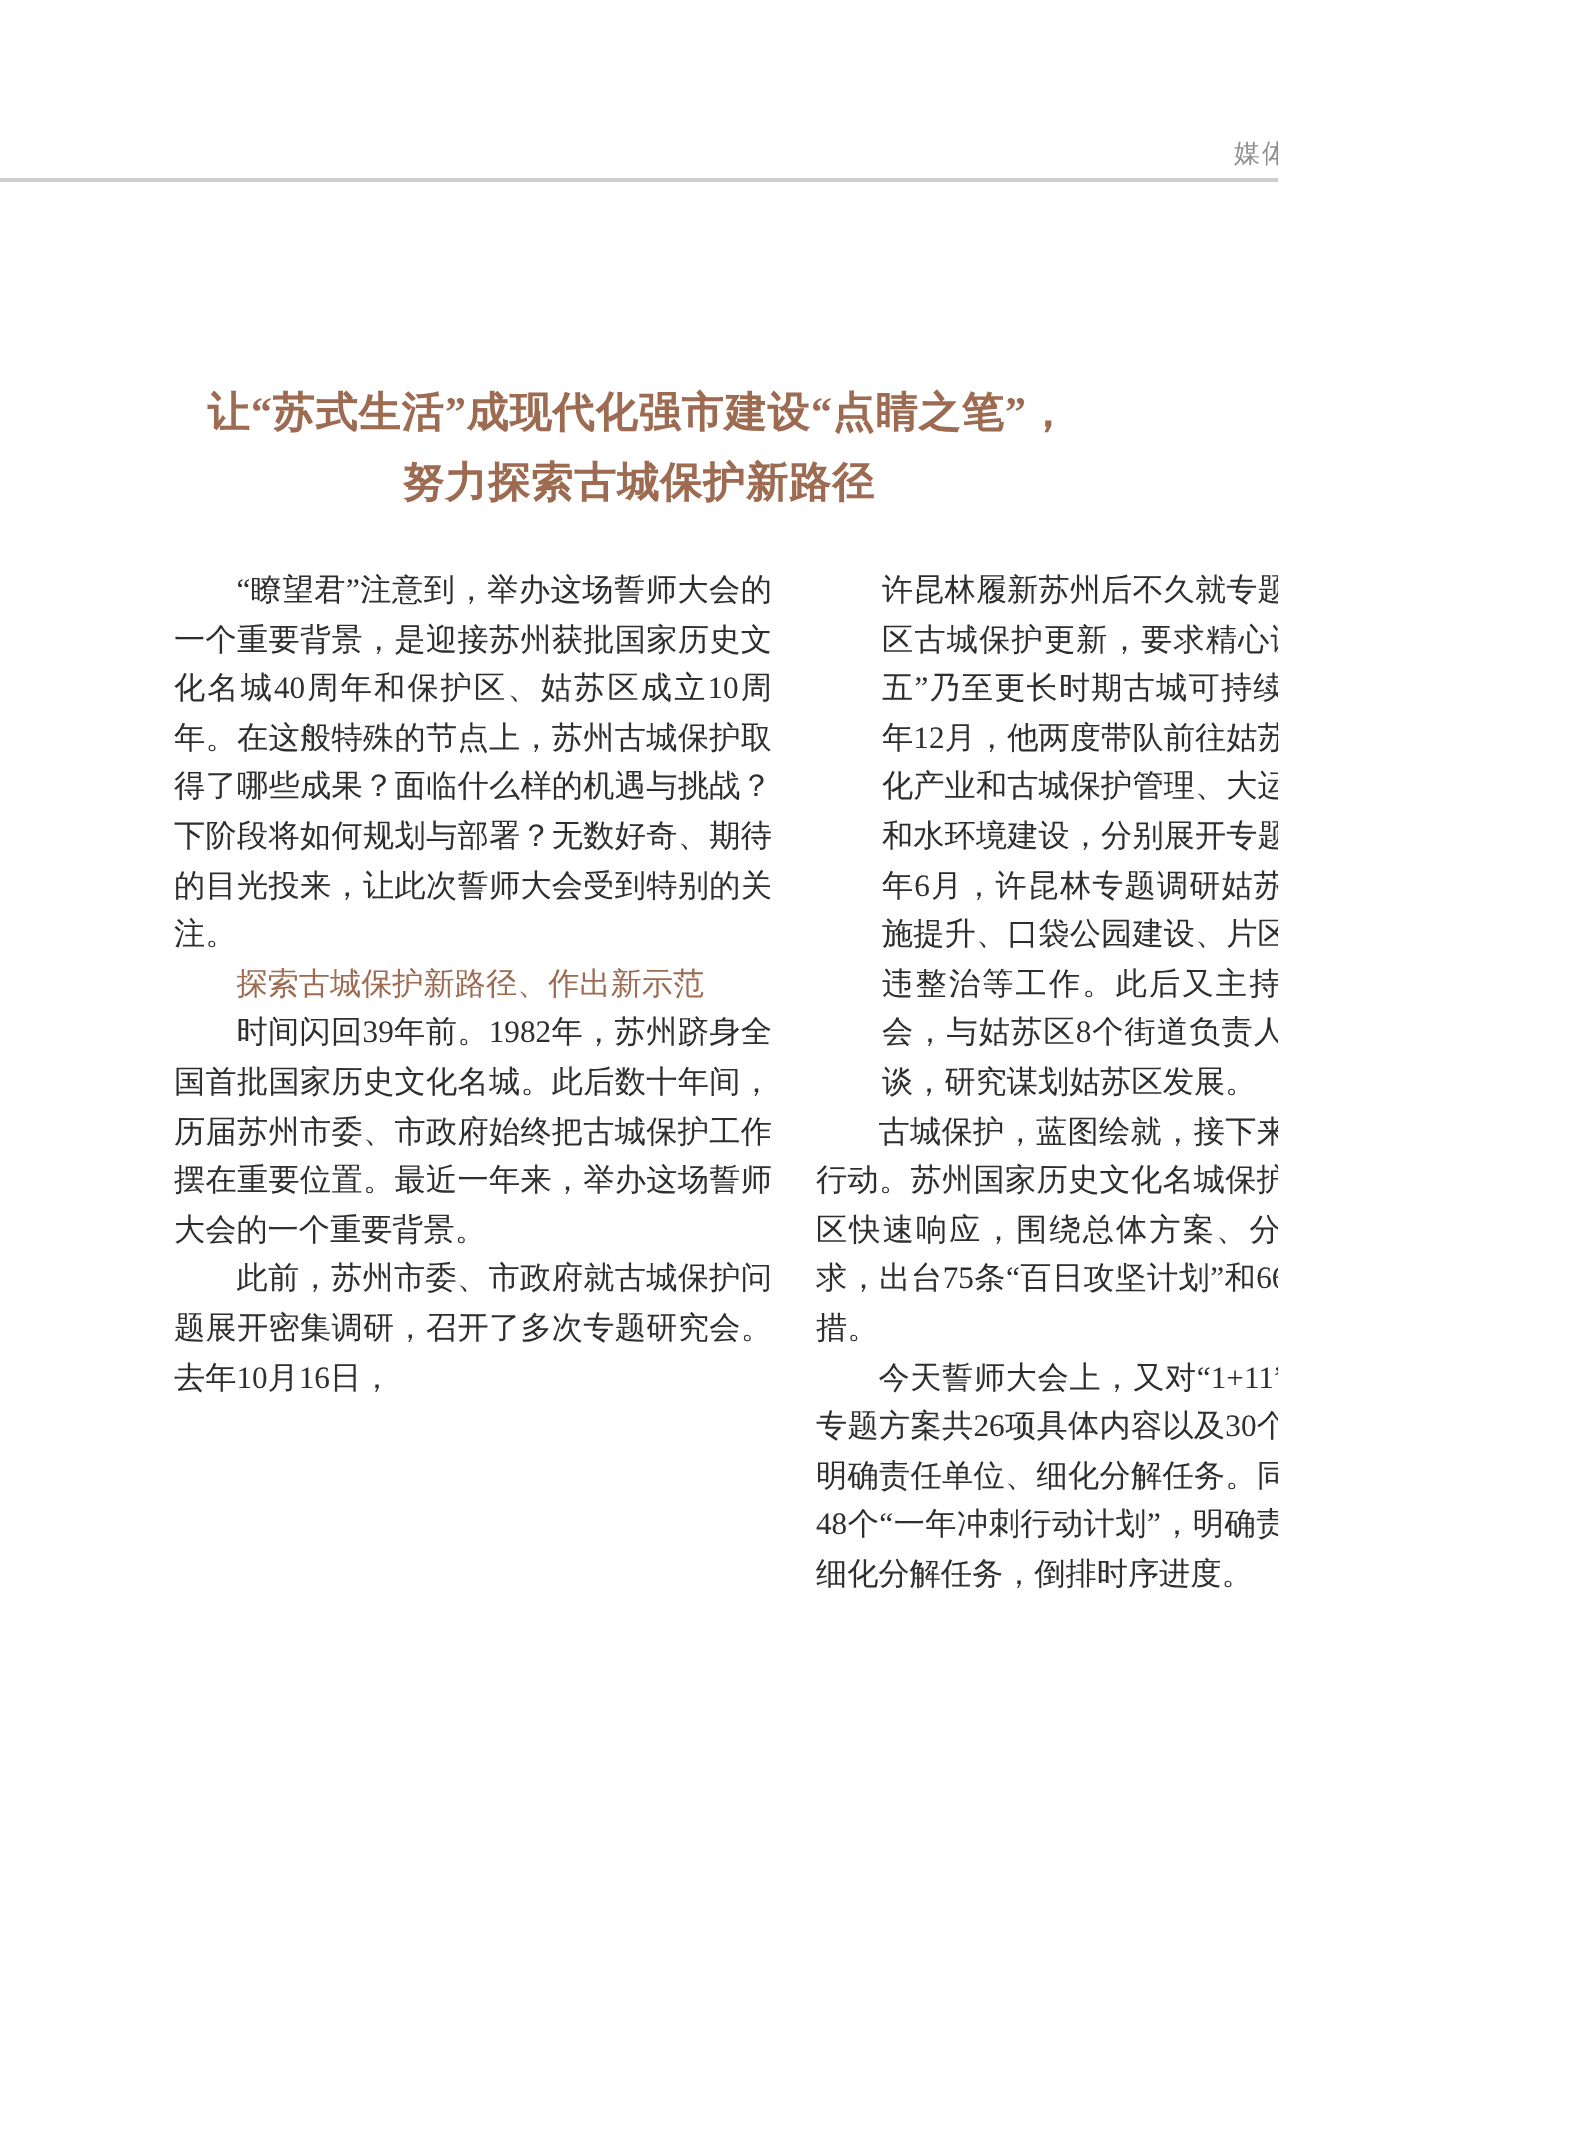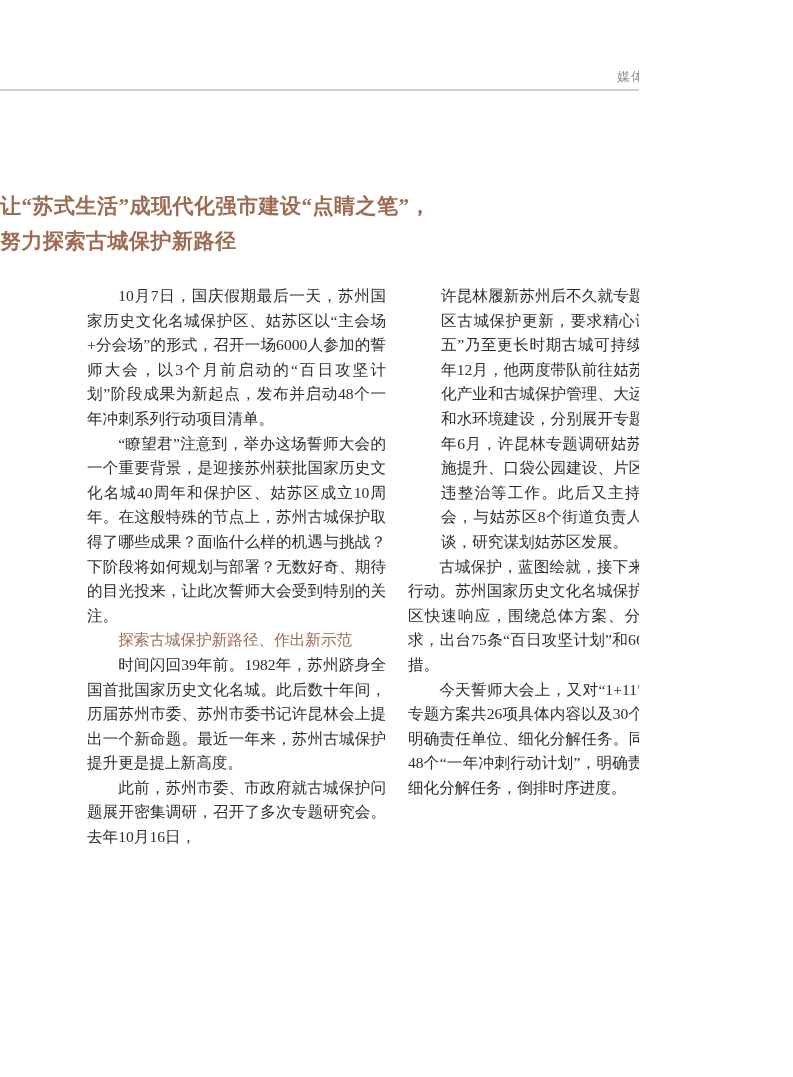--- a/index.html
+++ b/index.html
@@ -20,20 +20,21 @@
     font-size:13px; letter-spacing:1px;
     color:var(--muted-color,#8f8f8f);
     white-space:nowrap;
   }
   .seal {
     position:absolute; top:61px; left:677px;
     width:56px; height:56px;
   }
   .article-title {
     position:absolute; top:189px; left:0; right:0;
+    text-align:center;
     color:var(--accent-color,#9c6b51);
     font-size:21px; font-weight:bold;
     line-height:35px;
     letter-spacing:0.5px;
   }
   .article-body {
     position:absolute; top:284px; left:87px;
     width:620px;
     display:flex; gap:22px;
   }
@@ -88,24 +89,23 @@
     </g>
   </svg>
 
   <div class="article-title">
     <div>让“苏式生活”成现代化强市建设“点睛之笔”，</div>
     <div>努力探索古城保护新路径</div>
   </div>
 
   <div class="article-body">
     <div class="col">
-        <p class="para">10月7日，国庆假期最后一天，苏州国家历史文化名城保护区、姑苏区以“主会场+分会场”的形式，召开一场6000人参加的誓师大会，以3个月前启动的“百日攻坚计划”阶段成果为新起点，发布并启动48个一年冲刺系列行动项目清单。</p>
         <p class="para">“瞭望君”注意到，举办这场誓师大会的一个重要背景，是迎接苏州获批国家历史文化名城40周年和保护区、姑苏区成立10周年。在这般特殊的节点上，苏州古城保护取得了哪些成果？面临什么样的机遇与挑战？下阶段将如何规划与部署？无数好奇、期待的目光投来，让此次誓师大会受到特别的关注。</p>
         <p class="heading">探索古城保护新路径、作出新示范</p>
-        <p class="para">时间闪回39年前。1982年，苏州跻身全国首批国家历史文化名城。此后数十年间，历届苏州市委、苏州市委书记许昆林会上提出一个新命题。最近一年来，苏州古城保护提升更是提上新高度。</p>
+        <p class="para">时间闪回39年前。1982年，苏州跻身全国首批国家历史文化名城。此后数十年间，历届苏州市委、市政府始终把古城保护工作摆在重要位置。最近一年来，举办这场誓师大会的一个重要背景。</p>
         <p class="para">此前，苏州市委、市政府就古城保护问题展开密集调研，召开了多次专题研究会。去年10月16日，</p>
       </div>
     <div class="col">
         <p class="para_noindent">许昆林履新苏州后不久就专题调研姑苏区古城保护更新，要求精心谋划“十四五”乃至更长时期古城可持续发展。同年12月，他两度带队前往姑苏区，就文化产业和古城保护管理、大运河文化带和水环境建设，分别展开专题调研。今年6月，许昆林专题调研姑苏区市政设施提升、口袋公园建设、片区改造、拆违整治等工作。此后又主持召开专题会，与姑苏区8个街道负责人面对面座谈，研究谋划姑苏区发展。</p>
         <p class="para">古城保护，蓝图绘就，接下来就是务实行动。苏州国家历史文化名城保护区、姑苏区快速响应，围绕总体方案、分区定位要求，出台75条“百日攻坚计划”和66条落实举措。</p>
         <p class="para">今天誓师大会上，又对“1+11”方案11个专题方案共26项具体内容以及30个重大项目明确责任单位、细化分解任务。同时，制定48个“一年冲刺行动计划”，明确责任单位，细化分解任务，倒排时序进度。</p>
       </div>
   </div>
 
   <div class="page-number">· 317 ·</div>

